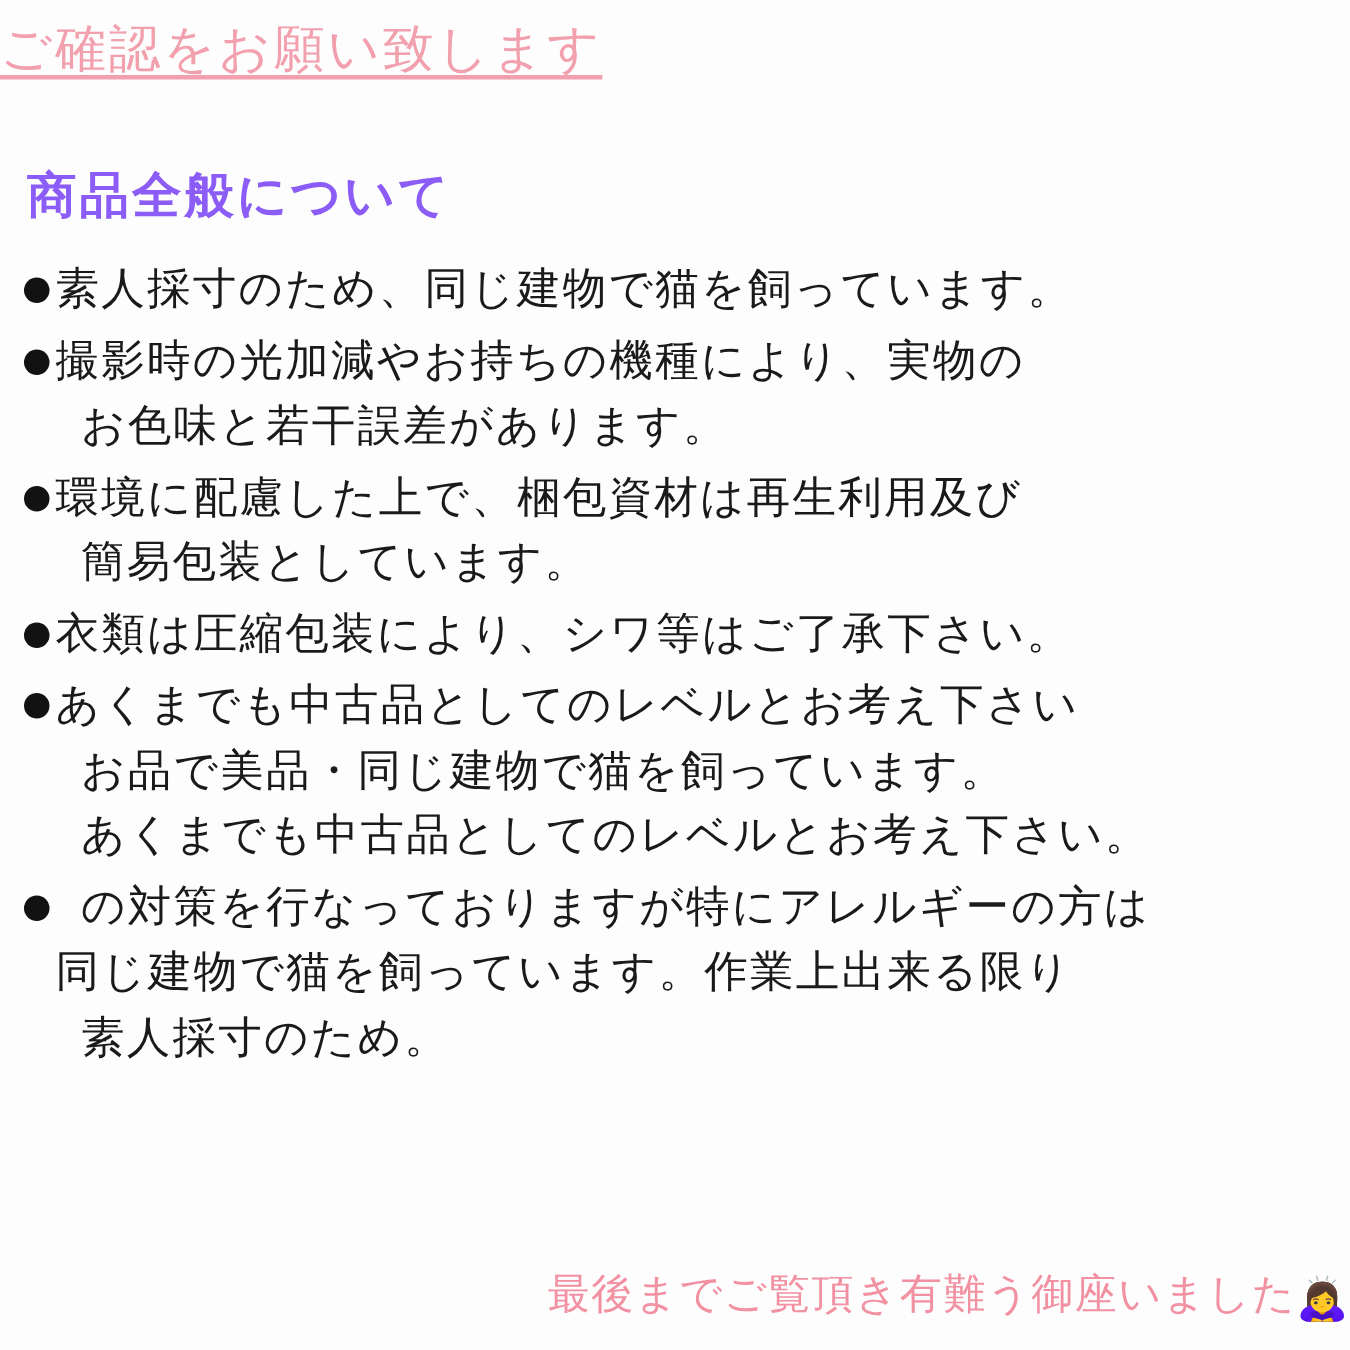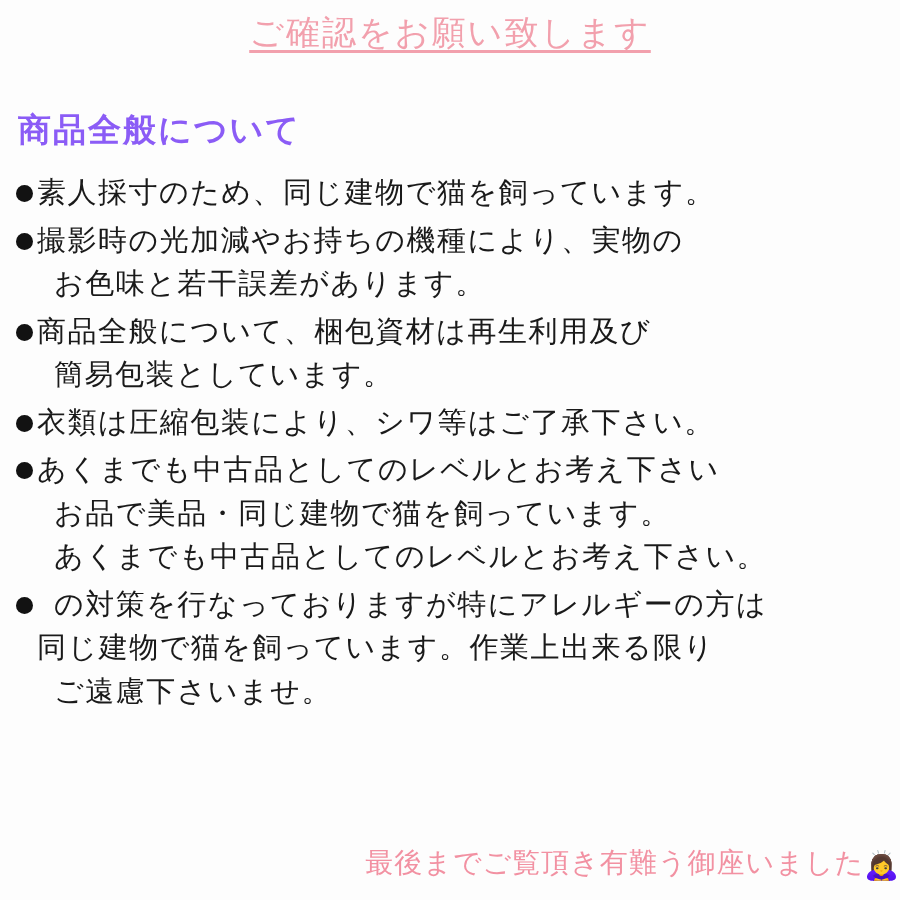--- a/index.html
+++ b/index.html
@@ -14,21 +14,21 @@
     overflow: hidden;
   }
   .page {
     position: relative;
     width: 900px;
     height: 900px;
     box-sizing: border-box;
     background: #fdfdfd;
   }
   .header {
-    text-align: center;
+    text-align: left;
     padding-top: 10px;
     font-size: 34px;
     letter-spacing: 2px;
     color: #f2a0ad;
     text-decoration: underline;
     text-decoration-color: #f2a0ad;
     text-underline-offset: 6px;
     font-weight: 400;
   }
   .section-title {
@@ -108,21 +108,21 @@
       <span class="dot"></span>
       <span class="lines">
         <div class="line">撮影時の光加減やお持ちの機種により、実物の</div>
         <div class="line indent">お色味と若干誤差があります。</div>
       </span>
     </li>
 
     <li class="bullet-item">
       <span class="dot"></span>
       <span class="lines">
-        <div class="line">商品全般について、梱包資材は再生利用及び</div>
+        <div class="line">環境に配慮した上で、梱包資材は再生利用及び</div>
         <div class="line indent">簡易包装としています。</div>
       </span>
     </li>
 
     <li class="bullet-item">
       <span class="dot"></span>
       <span class="lines">
         <div class="line">衣類は圧縮包装により、シワ等はご了承下さい。</div>
       </span>
     </li>
@@ -134,21 +134,21 @@
         <div class="line indent">お品で美品・同じ建物で猫を飼っています。</div>
         <div class="line indent">あくまでも中古品としてのレベルとお考え下さい。</div>
       </span>
     </li>
 
     <li class="bullet-item">
       <span class="dot"></span>
       <span class="lines">
         <div class="line indent">の対策を行なっておりますが特にアレルギーの方は</div>
         <div class="line">同じ建物で猫を飼っています。作業上出来る限り</div>
-        <div class="line indent">ご遠慮下さいませ。</div>
+        <div class="line indent">素人採寸のため。</div>
       </span>
     </li>
 
   </ul>
 
   <div class="footer">
     <span>最後までご覧頂き有難う御座いました</span><span class="emoji">🙇‍♀️</span>
   </div>
 
 </div>

